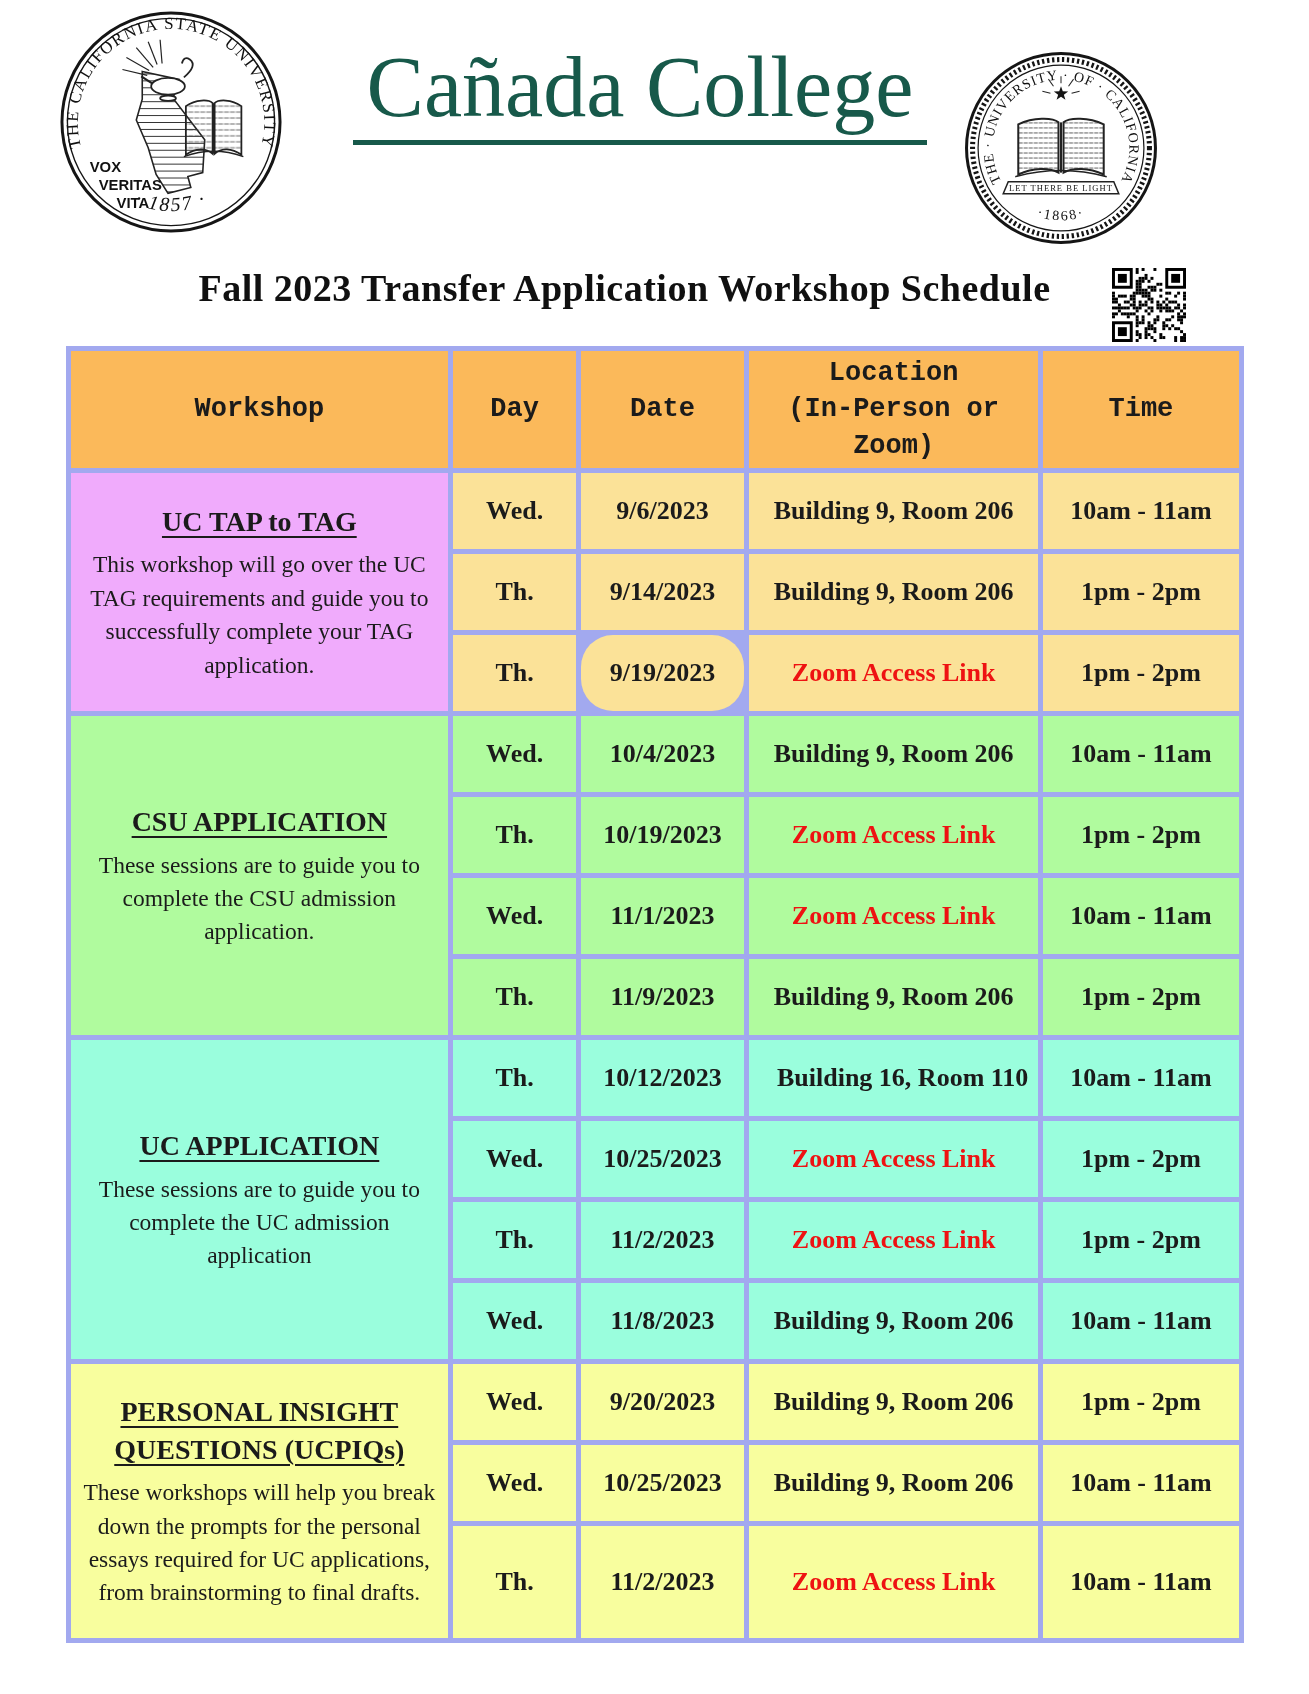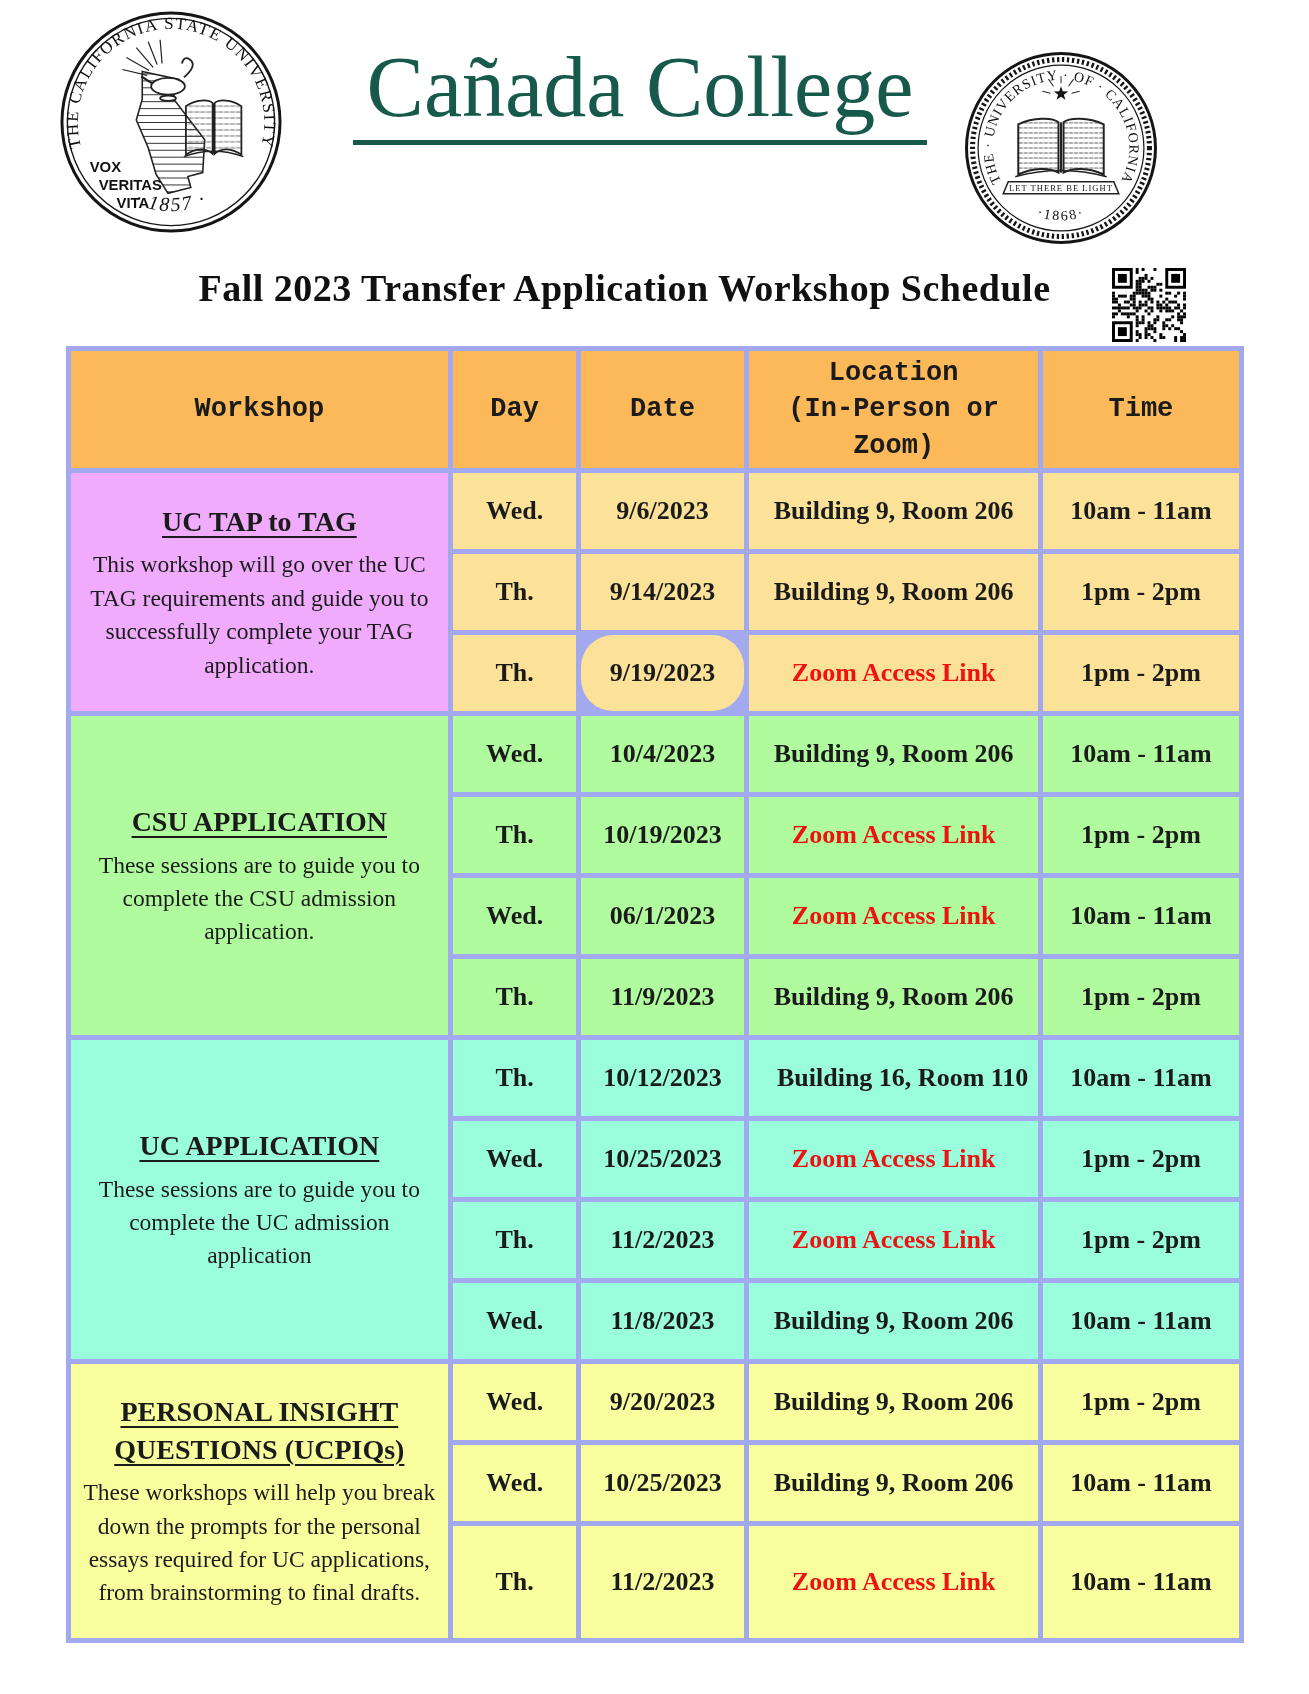--- a/index.html
+++ b/index.html
@@ -460,21 +460,21 @@
           <td style="background: rgb(176, 251, 158);">10am - 11am</td>
         </tr>
         <tr>
           <td style="background: rgb(176, 251, 158);">Th.</td>
           <td style="background: rgb(176, 251, 158);">10/19/2023</td>
           <td style="background: rgb(176, 251, 158);"><span class="zoom-link">Zoom Access Link</span></td>
           <td style="background: rgb(176, 251, 158);">1pm - 2pm</td>
         </tr>
         <tr>
           <td style="background: rgb(176, 251, 158);">Wed.</td>
-          <td style="background: rgb(176, 251, 158);">06/1/2023</td>
+          <td style="background: rgb(176, 251, 158);">11/1/2023</td>
           <td style="background: rgb(176, 251, 158);"><span class="zoom-link">Zoom Access Link</span></td>
           <td style="background: rgb(176, 251, 158);">10am - 11am</td>
         </tr>
         <tr>
           <td style="background: rgb(176, 251, 158);">Th.</td>
           <td style="background: rgb(176, 251, 158);">11/9/2023</td>
           <td style="background: rgb(176, 251, 158);">Building 9, Room 206</td>
           <td style="background: rgb(176, 251, 158);">1pm - 2pm</td>
         </tr>
         <tr>

